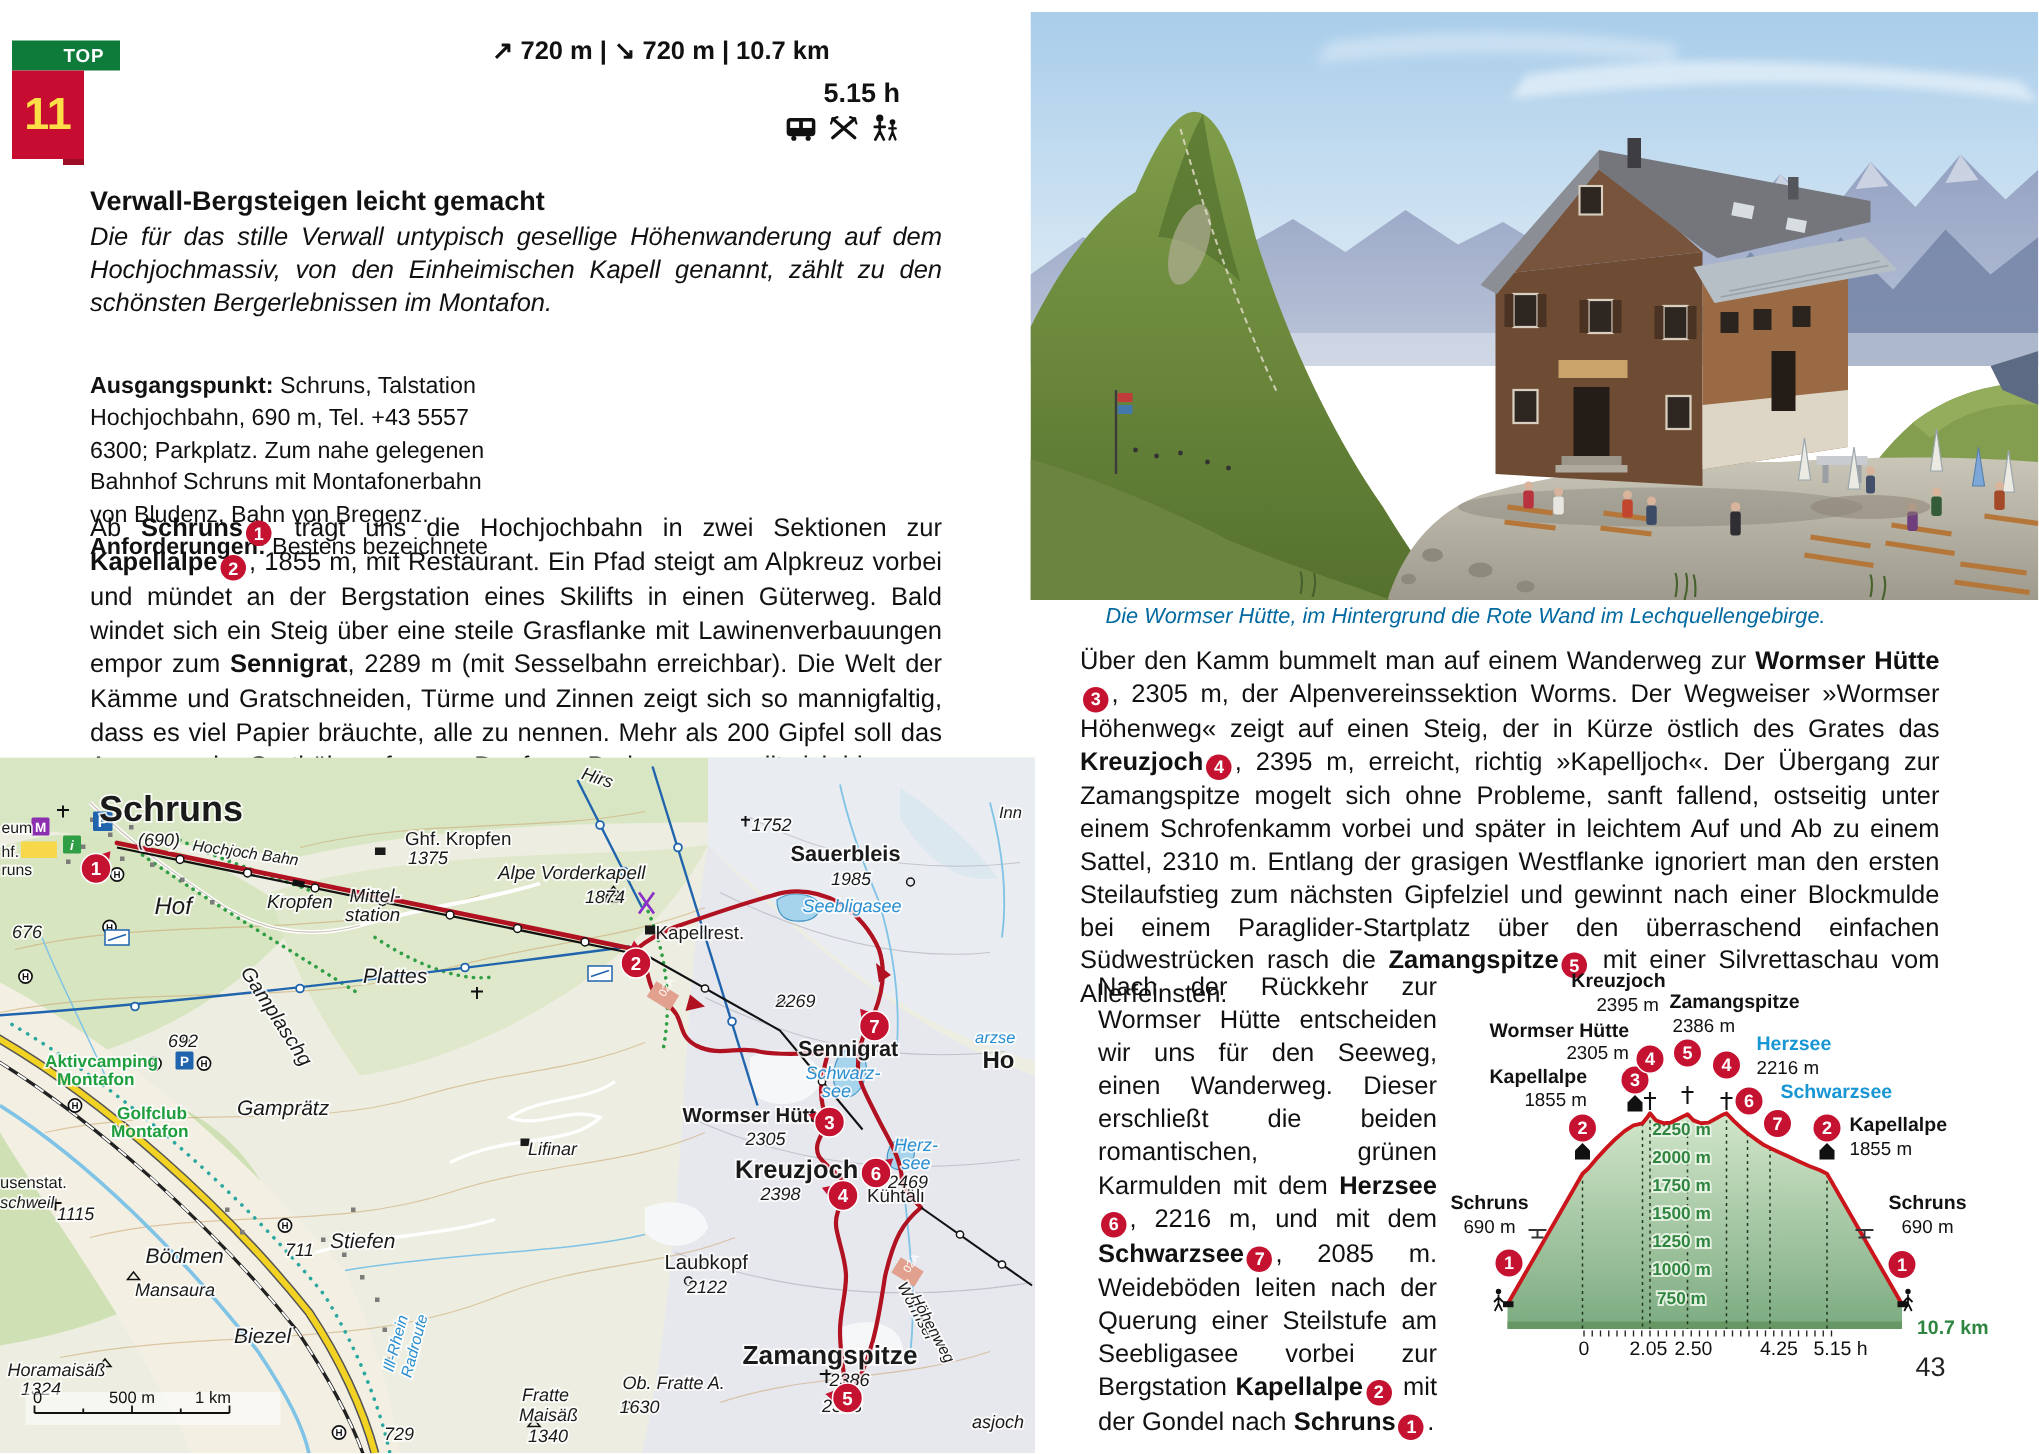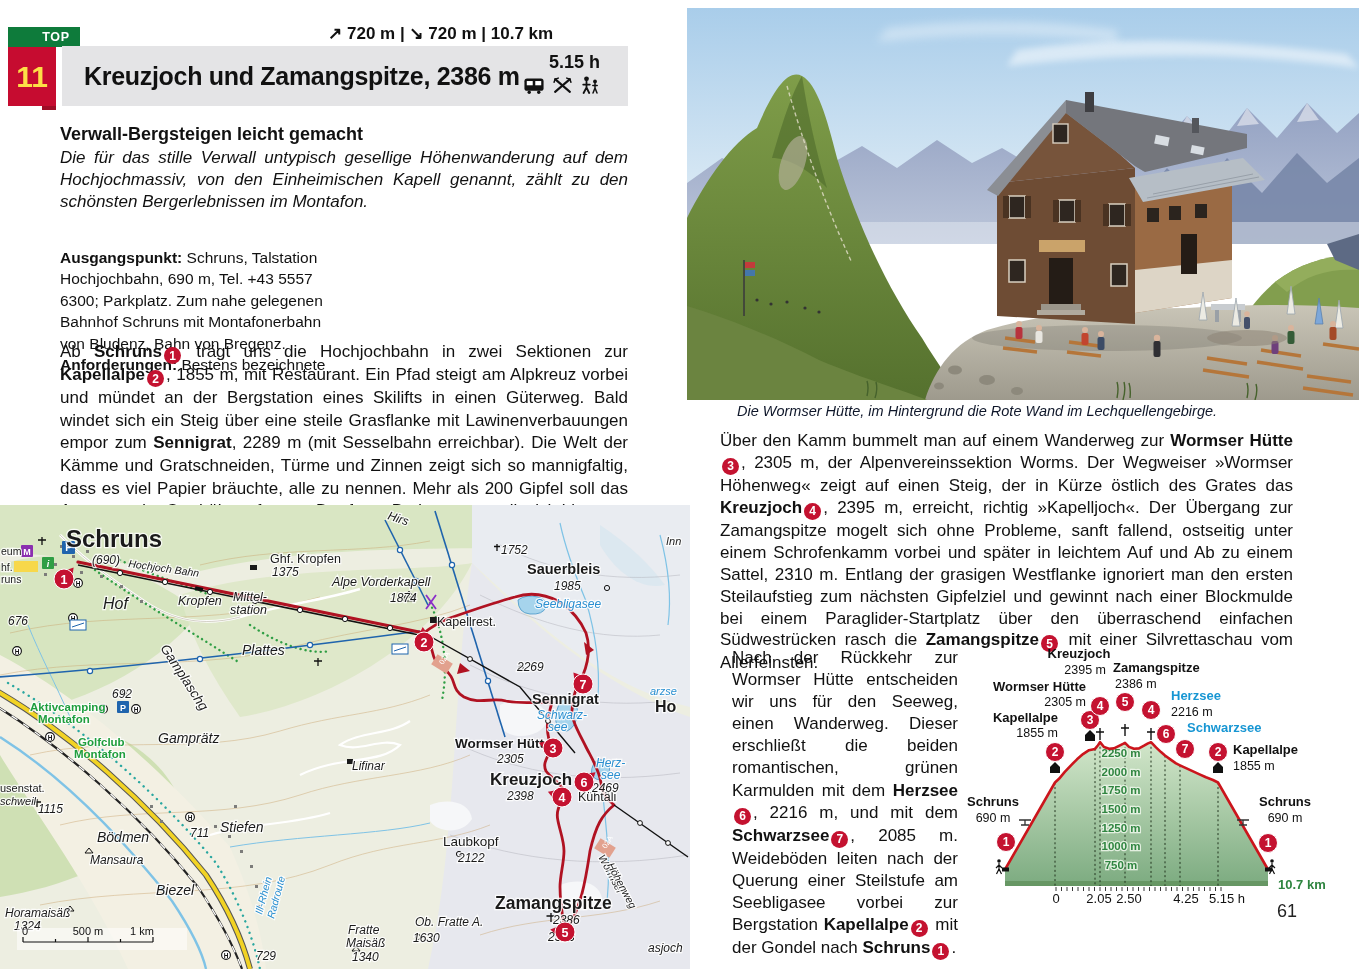--- a/index.html
+++ b/index.html
@@ -15,42 +15,39 @@
             padding-left:22px;box-sizing:border-box;}
   .title{font-size:25px;font-weight:700;letter-spacing:-.3px;}
   .statsline{top:23px;left:328px;width:300px;font-size:17px;font-weight:600;white-space:nowrap;}
   .duration{top:52px;left:428px;width:186px;text-align:right;font-size:18px;font-weight:700;padding-right:14px;box-sizing:border-box;}
   .iconsrow{top:76px;left:428px;width:172px;display:flex;justify-content:flex-end;gap:8px;align-items:center;}
   .heading{left:60px;top:124px;width:568px;font-size:18px;font-weight:700;}
   .lead{left:60px;top:147px;width:568px;font-size:17px;line-height:1.3;font-style:italic;font-weight:500;text-align:justify;}
   .infocols{left:60px;top:223px;width:568px;display:flex;gap:26px;font-size:15.5px;line-height:1.38;}
   .infocol{width:271px;margin-top:24px;}
   .bodytext{left:60px;top:341px;width:568px;font-size:17px;line-height:1.335;text-align:justify;}
-  .caption{left:737px;top:403px;width:568px;font-size:14.5px;font-style:italic;color:#0f172a;}
+  .caption{left:737px;top:403px;width:568px;font-size:14.5px;font-style:italic;color:#0369a1;}
   .rtext1{left:720px;top:430px;width:573px;font-size:17px;line-height:1.29;text-align:justify;}
   .rtext2{left:732px;top:647px;width:226px;font-size:17px;line-height:1.3;text-align:justify;}
   .pagenum{left:1262px;top:901px;width:50px;text-align:center;font-size:18px;color:#222;}
   .wp{display:inline-flex;justify-content:center;align-items:center;width:17px;height:17px;border-radius:50%;
       background:#c41230;color:#fff;font-weight:700;font-size:12px;margin:0 2px;vertical-align:-2.5px;line-height:1;font-style:normal;}
   strong{font-weight:700;}
   svg{display:block;}
   svg text{font-family:"Liberation Sans",sans-serif;}
   .photo-frame{left:687px;top:8px;width:672px;height:392px;}
 </style>
 </head>
 <body>
 
 <div class="page">
 
   <div class="abs topbadge">TOP</div>
   <div class="abs numbox">11</div>
   <div class="abs numtab"></div>
-  <div class="abs titlebar">
-    <div class="title">Kreuzjoch und Zamangspitze, 2386 m</div>
-  </div>
   <div class="abs statsline">↗ 720 m | ↘ 720 m | 10.7 km</div>
   <div class="abs duration">5.15 h</div>
   <div class="abs iconsrow">
     <svg width="22" height="17" viewBox="0 0 20 16">
       <rect x="1" y="1.5" width="18" height="11.5" rx="2.5" fill="#111"></rect>
       <rect x="3.2" y="3.8" width="5.6" height="4" fill="#fff"></rect>
       <rect x="11.2" y="3.8" width="5.6" height="4" fill="#fff"></rect>
       <circle cx="5.5" cy="14.3" r="1.6" fill="#111"></circle>
       <circle cx="14.5" cy="14.3" r="1.6" fill="#111"></circle>
     </svg>
@@ -641,14 +638,14 @@
       <circle cx="203" cy="90" r="9.5" fill="#c41230" stroke="#fff" stroke-width="1"></circle>
       <text x="203" y="94.3" font-size="12" font-weight="700" fill="#fff" text-anchor="middle">6</text>
       <circle cx="222" cy="105" r="9.5" fill="#c41230" stroke="#fff" stroke-width="1"></circle>
       <text x="222" y="109.3" font-size="12" font-weight="700" fill="#fff" text-anchor="middle">7</text>
       <circle cx="255" cy="108" r="9.5" fill="#c41230" stroke="#fff" stroke-width="1"></circle>
       <text x="255" y="112.3" font-size="12" font-weight="700" fill="#fff" text-anchor="middle">2</text>
       <circle cx="305" cy="199" r="9.5" fill="#c41230" stroke="#fff" stroke-width="1"></circle>
       <text x="305" y="203.3" font-size="12" font-weight="700" fill="#fff" text-anchor="middle">1</text>
     </svg>
 
-  <div class="abs pagenum">61</div>
+  <div class="abs pagenum">43</div>
 </div>
 
 </body></html>

